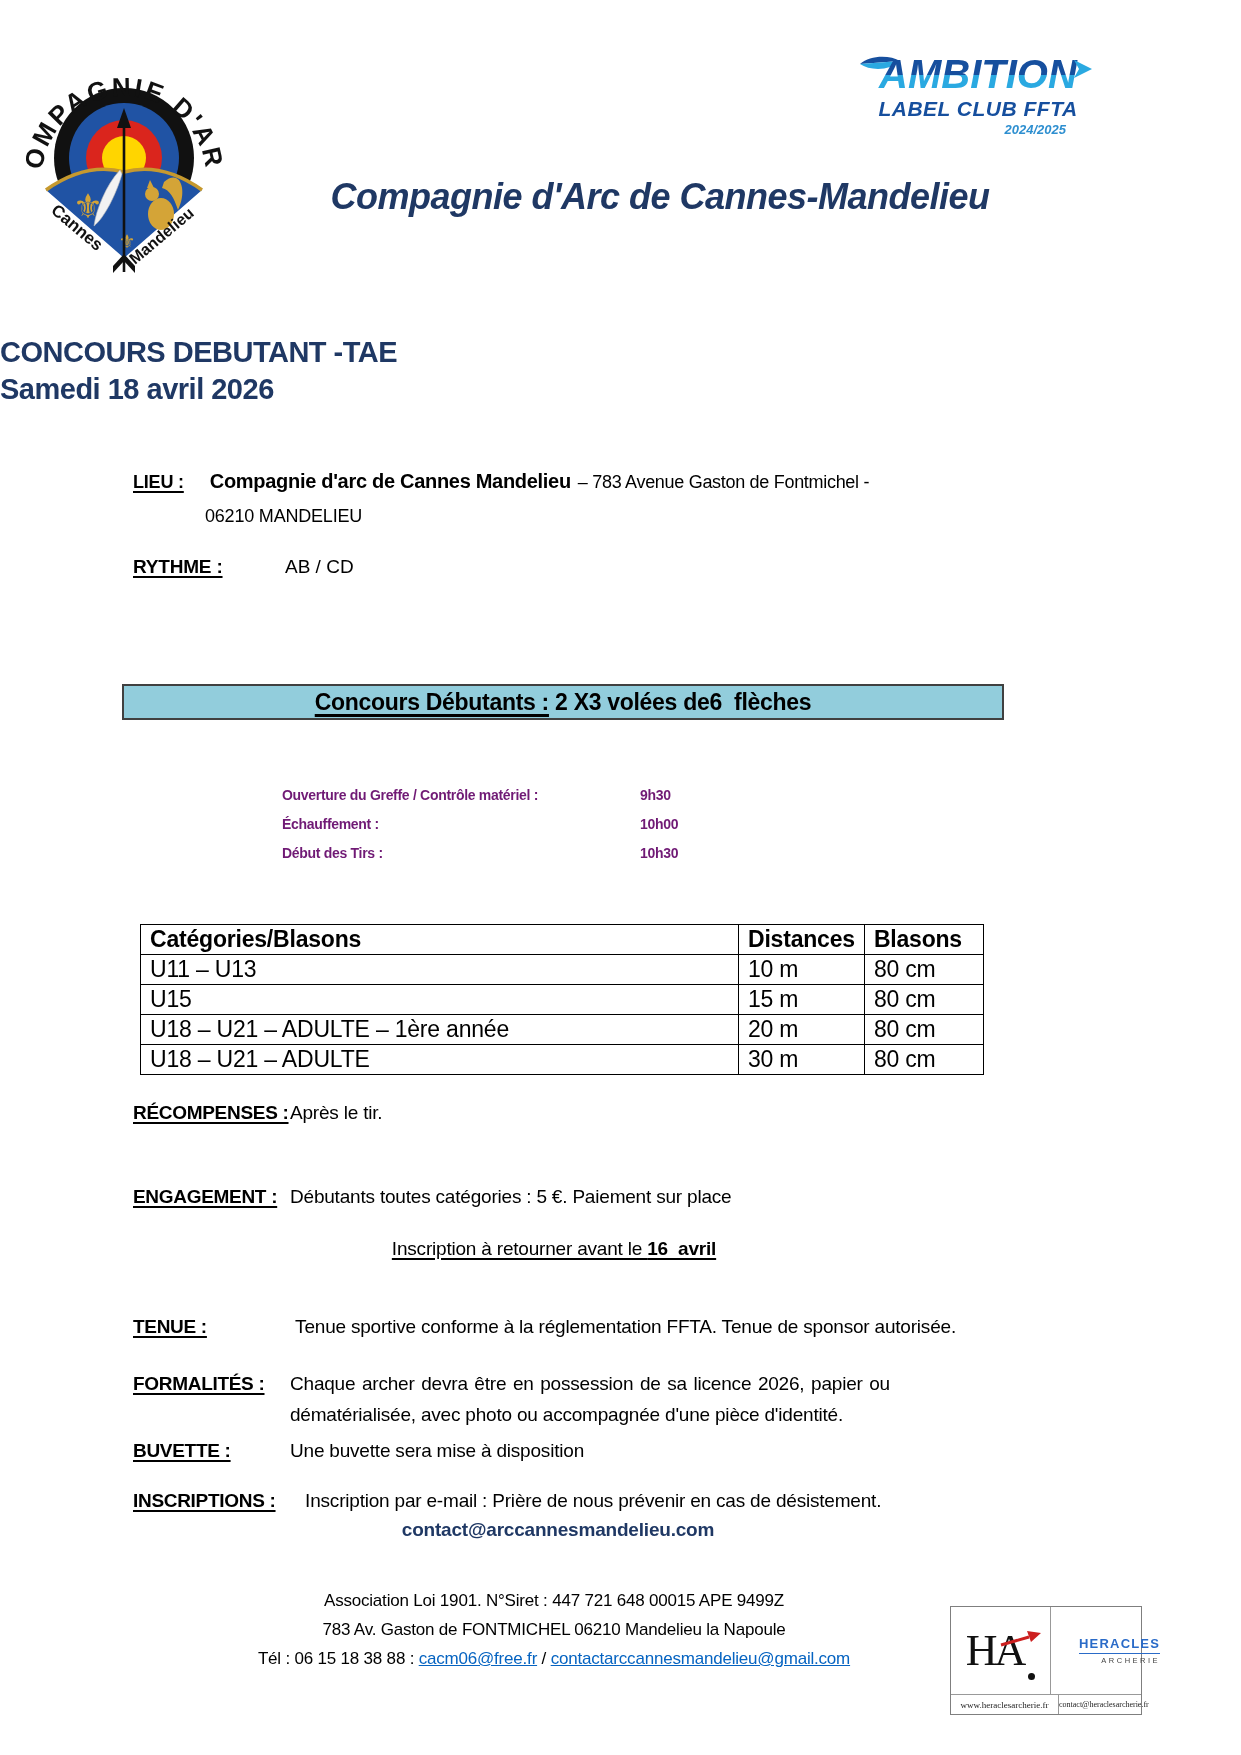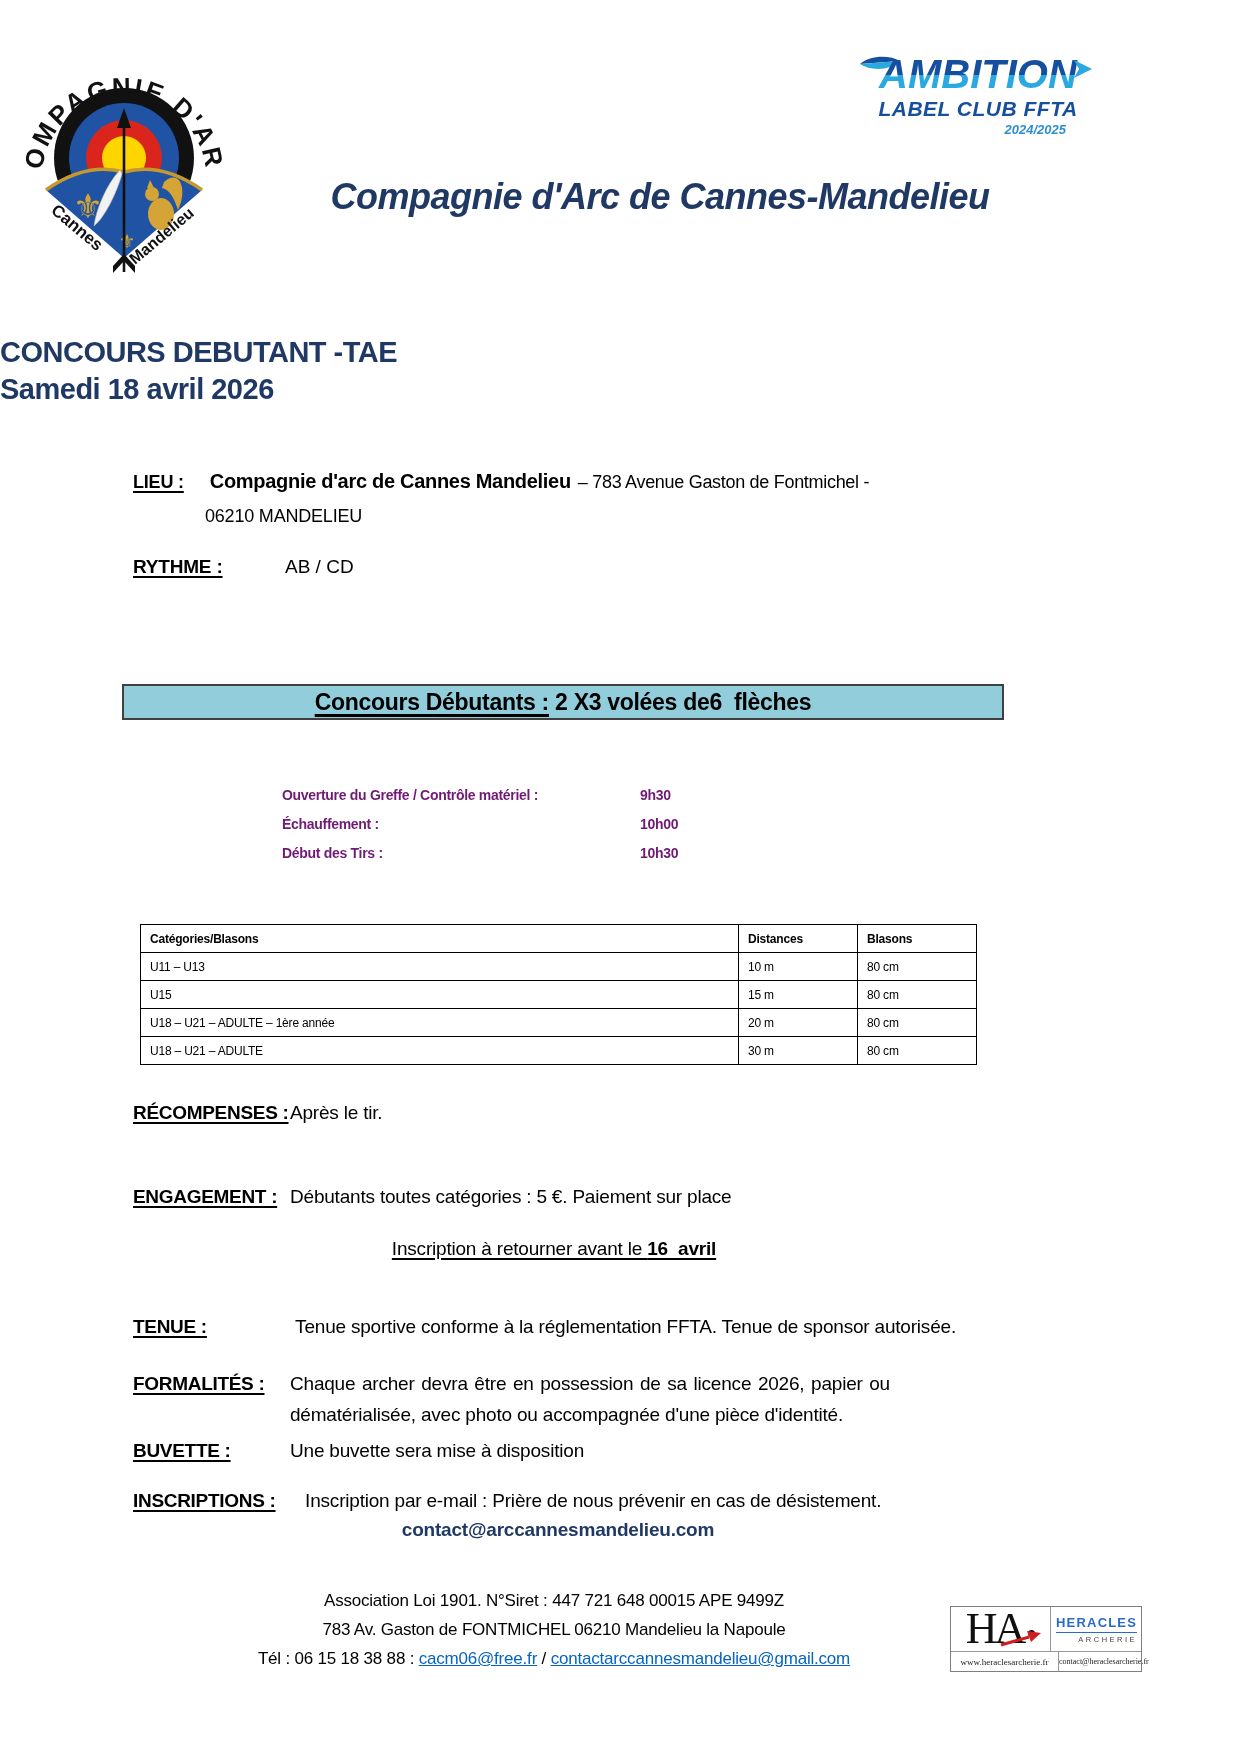--- a/index.html
+++ b/index.html
@@ -39,21 +39,21 @@
   }
   .banner-label { text-decoration:underline; text-underline-offset:4px; text-decoration-thickness:2.5px; }
   .banner-rest { white-space:pre; }
 
   
   .schedule { position:absolute; left:237px; top:781px; width:560px; color:#701a75; font-weight:bold; font-size:14px; letter-spacing:-0.3px;margin-left:45px; }
   .sch-row { display:flex; line-height:29px; }
   .sch-label { width:358px; flex:none; }
 
   
-  .dtable { position:absolute; left:140px; top:924px; border-collapse:collapse; font-size:12px; letter-spacing:-0.2px; }
+  .dtable { position:absolute; left:140px; top:924px; border-collapse:collapse; font-size:23px; letter-spacing:-0.2px; }
   .dtable th, .dtable td { border:1.6px solid #000; padding:1px 9px; height:28px; text-align:left; vertical-align:middle; font-weight:normal; }
   .dtable th { font-weight:bold; }
   .col-cat { width:598px; } .col-dist { width:119px; } .col-bla { width:119px; }
 
   
   .section { position:absolute; left:133px; display:flex; align-items:baseline; }
   .sec-label { flex:none; width:157px; font-size:19px; font-weight:bold; text-decoration:underline; text-underline-offset:3px; text-decoration-thickness:2px; letter-spacing:-0.3px; }
   .sec-label-wide { width:167px; }
   .sec-text { font-size:19px; letter-spacing:-0.2px; white-space:pre-wrap; }
   .sec-recompenses { top:1102px; }
@@ -67,27 +67,27 @@
   .deadline { top:1238px; }
   .deadline-wrap { text-decoration:underline; text-underline-offset:3px; text-decoration-thickness:1.5px; }
   .deadline-bold { font-weight:bold; white-space:pre; }
   .contact-email { top:1519px; font-weight:bold; color:#1f3864;padding-left:8px; }
 
   
   .footer { position:absolute; left:0; top:1586px; width:1108px; text-align:center; font-size:17px; line-height:29px; letter-spacing:-0.2px; }
   .flink { color:#0563c1; text-decoration:underline; }
 
   
-  .heracles { position:absolute; left:950px; top:1606px; width:192px; height:66px; border:1px solid #7f7f7f; display:flex; flex-direction:column; background:#fff; }
+  .heracles { position:absolute; left:950px; top:1606px; width:192px; height:109px; border:1px solid #7f7f7f; display:flex; flex-direction:column; background:#fff; }
   .h-main { flex:1; display:flex; }
   .h-left { width:100px; flex:none; border-right:1px solid #999; display:flex; align-items:center; justify-content:center; position:relative; }
   .h-monogram { font-family:"Liberation Serif", serif; font-size:44px; line-height:1; color:#111; letter-spacing:-3px; }
   .h-dot { width:7px; height:7px; border-radius:50%; background:#111; align-self:flex-end; margin:0 0 14px 5px; }
   .h-arrow { position:absolute; left:48px; top:24px; }
-  .h-right { flex:1; display:flex; flex-direction:column; justify-content:center; padding:0 5px; }
+  .h-right { flex:1; display:flex; flex-direction:column; justify-content:center; padding:0 5px;margin-left:23px; }
   .h-name { color:#2a6bc8; font-weight:bold; font-size:13px; letter-spacing:1.2px; border-bottom:1.5px solid #2a6bc8; padding-bottom:2px; }
   .h-sub { font-size:7.5px; letter-spacing:2.5px; color:#444; text-align:right; padding-top:2px; }
   .h-bottom { height:20px; flex:none; border-top:1px solid #999; display:flex; font-family:"Liberation Serif", serif; color:#222; }
   .h-site { width:108px; flex:none; border-right:1px solid #999; display:flex; align-items:center; justify-content:center; font-size:9px; }
   .h-mail { flex:1; display:flex; align-items:center; justify-content:center; font-size:8px; }
 </style>
 </head>
 <body>
 
 <div class="page">

